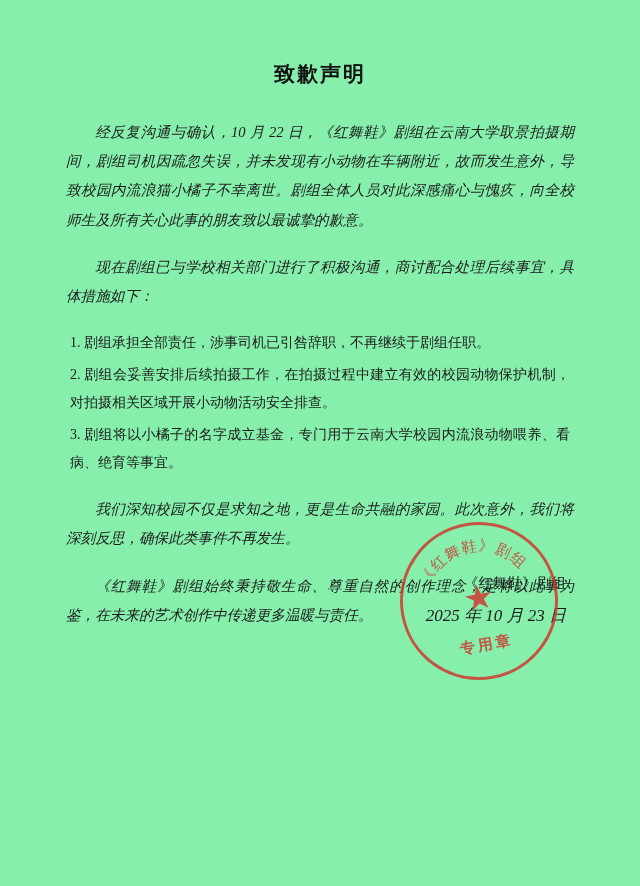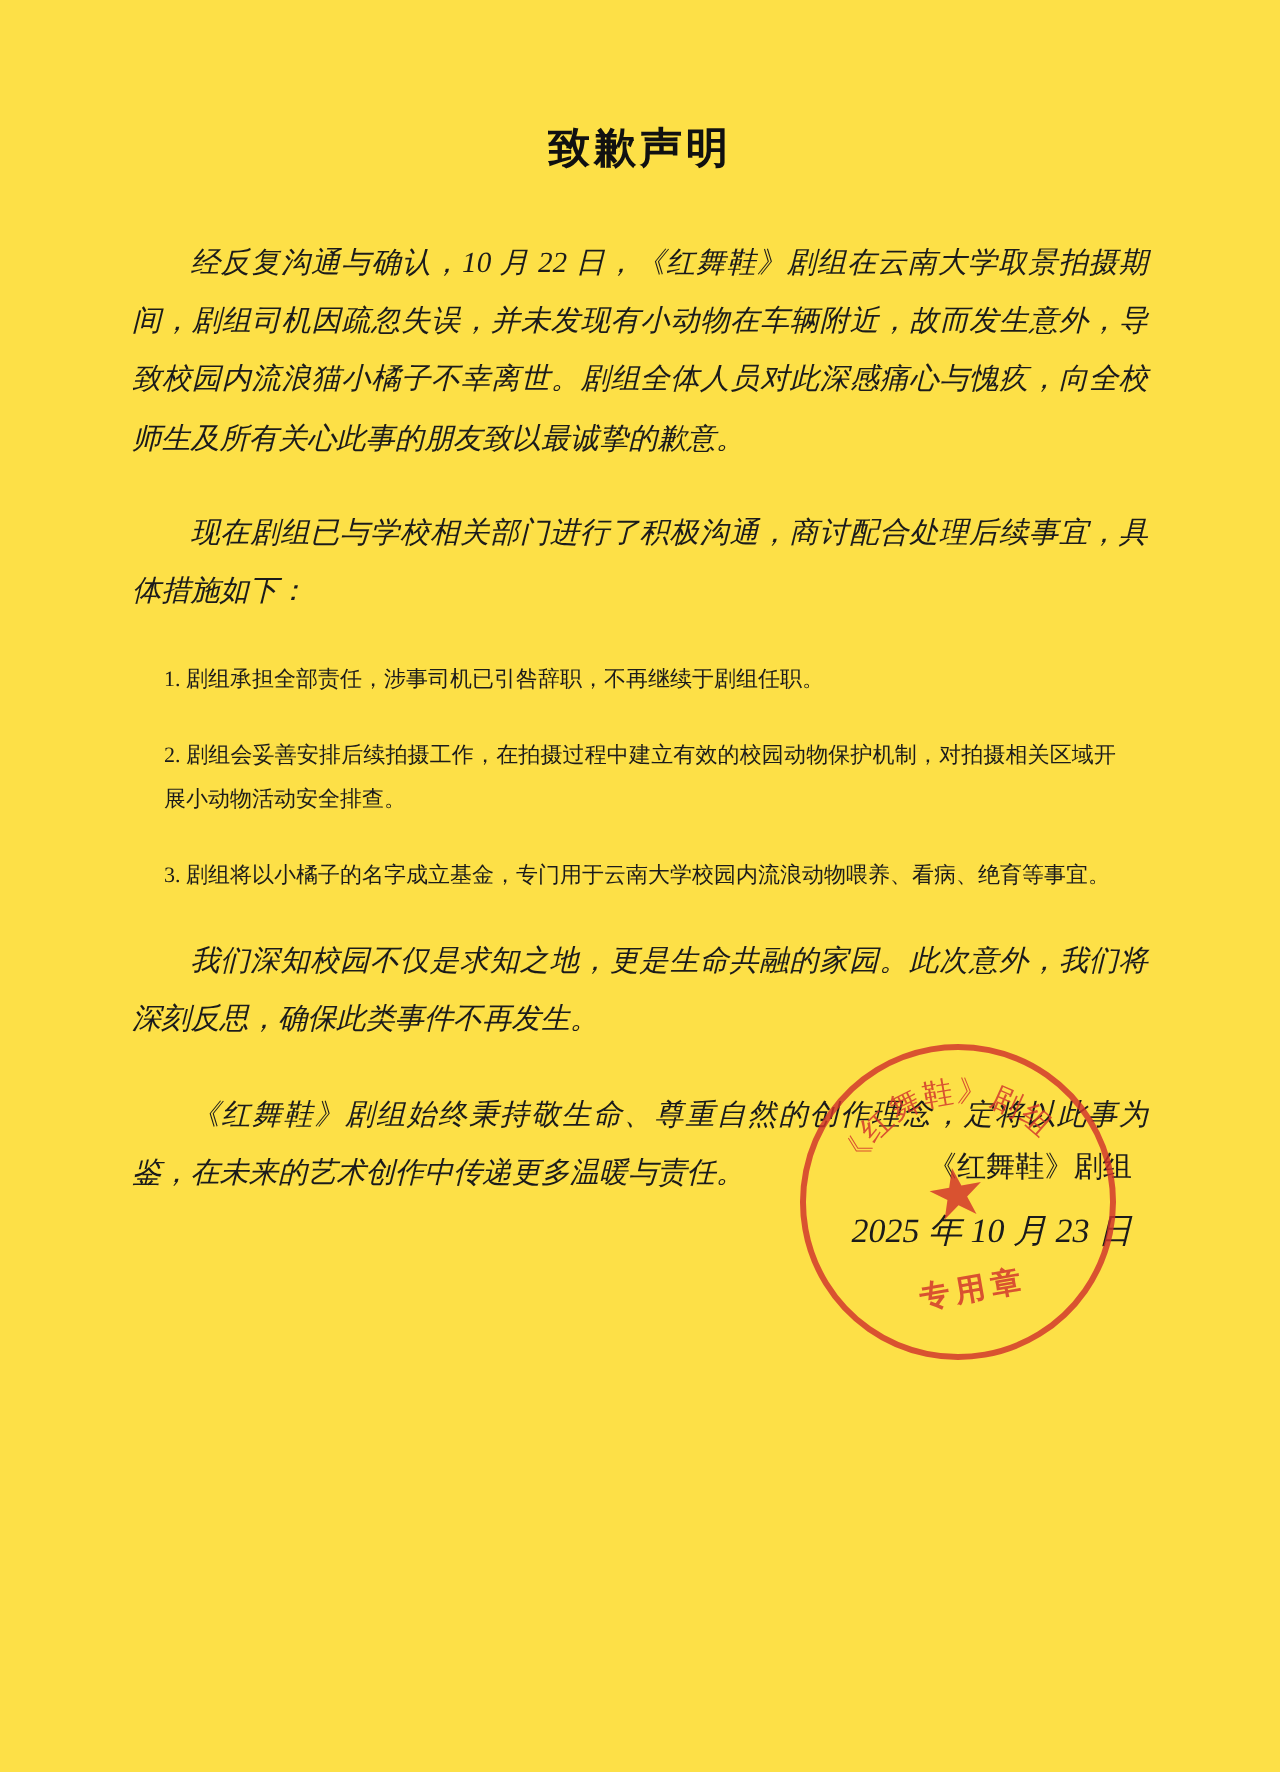--- a/index.html
+++ b/index.html
@@ -13,21 +13,21 @@
     font-family: "Liberation Serif", "DejaVu Serif", serif;
     color: #1a1a1a;
     overflow: hidden;
   }
   .page {
     position: relative;
     width: 640px;
     height: 886px;
     box-sizing: border-box;
     padding: 48px 66px 0 66px;
-    background: #fde047;
+    background: #86efac;
   }
   .doc-title {
     text-align: center;
     font-size: 21px;
     font-weight: bold;
     letter-spacing: 2px;
     margin: 12px 0 30px 0;
     color: #111;
   }
   .para {
@@ -39,25 +39,25 @@
     color: #1b1b1b;
     font-style: italic;
   }
   .para.indent {
     text-indent: 2em;
   }
   .list-block {
     margin: 0 0 18px 0;
   }
   .list-item {
-    font-size: 11px;
+    font-size: 14px;
     line-height: 2.0;
     text-align: justify;
     text-justify: inter-ideograph;
-    margin: 16px;
+    margin: 4px;
     color: #1b1b1b;
   }
   .sign-area {
     position: absolute;
     right: 74px;
     bottom: 196px;
     width: 290px;
     height: 150px;
   }
   .sign-line {

